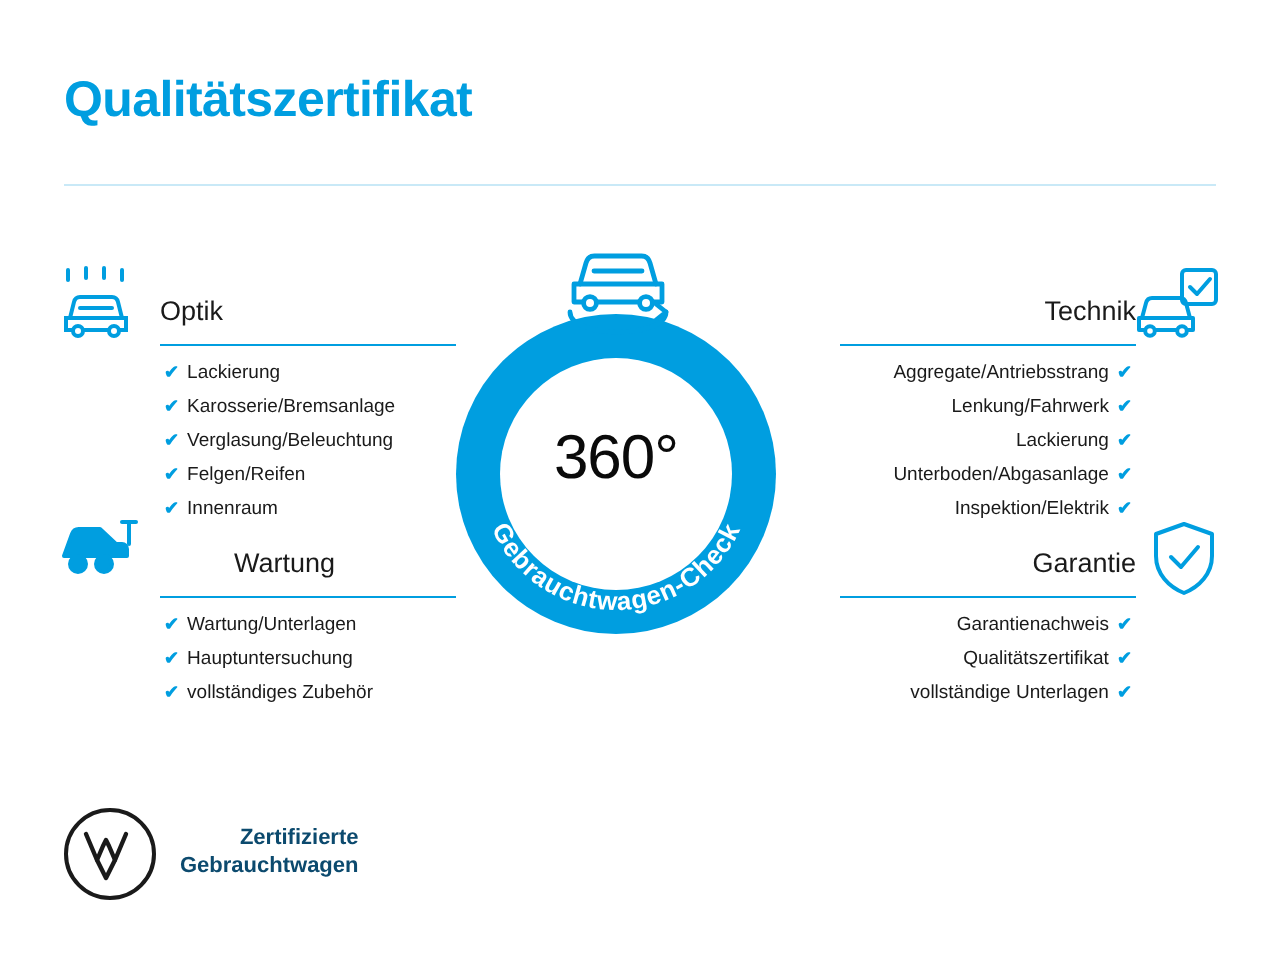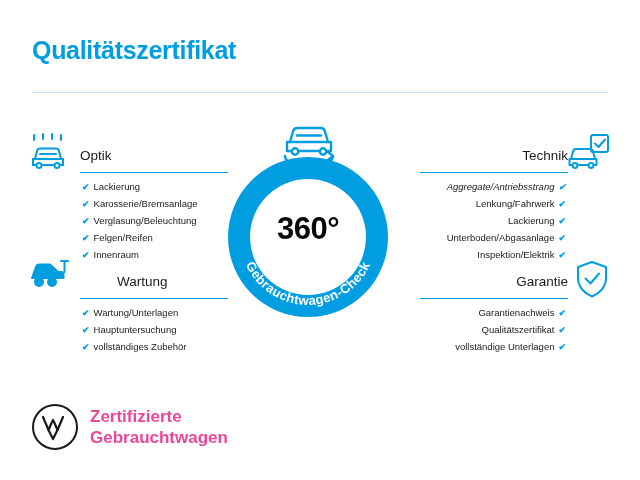--- a/index.html
+++ b/index.html
@@ -98,21 +98,21 @@
     border-radius: 50%;
     background: #ffffff;
   }
   .deg {
     position: absolute;
     left: 0;
     top: 54px;
     width: 160px;
     text-align: center;
     font-size: 31px;
-    font-weight: bold;
+    font-weight: normal;
     color: #0a0a0a;
     letter-spacing: -0.5px;
   }
   .curved-text {
     position: absolute;
     left: 0; top: 0;
     width: 160px; height: 160px;
   }
   .curved-text text {
     font-family: "Liberation Sans", sans-serif;
@@ -140,24 +140,25 @@
   .vw-logo {
     width: 42px;
     height: 42px;
     border-radius: 50%;
     border: 2px solid #1a1a1a;
     position: relative;
     flex: none;
   }
   .footer-text {
     margin-left: 12px;
-    font-size: 17px;
-    font-weight: bold;
-    color: #ec4899;
+    font-size: 11px;
+    font-weight: bold;
+    color: #0c4a6e;
     line-height: 1.25;
+    text-align: right;
   }
 </style>
 </head>
 <body>
 
 <div id="page">
 
   <div class="title">Qualitätszertifikat</div>
   <div class="title-rule"></div>
 
@@ -207,21 +208,21 @@
       <path d="M1.5 26 L28.5 26 L28.5 32 L1.5 32 Z"></path>
       <circle cx="7" cy="32.5" r="2.4" fill="#ffffff"></circle>
       <circle cx="23" cy="32.5" r="2.4" fill="#ffffff"></circle>
       <rect x="23" y="2" width="17" height="17" rx="2"></rect>
       <path d="M27 10.5 L30.5 14 L37 6.5"></path>
     </svg>
   </div>
   <div class="sec-head" style="right:72px; top:148px; text-align:right;">Technik</div>
   <div class="sec-rule" style="right:72px; top:172px; width:148px;"></div>
   <div class="right-col">
-    <div class="item" style="right:74px; top:181px;font-style:italic;"><span>Aggregate/Antriebsstrang</span><span class="tick">✔</span></div>
+    <div class="item" style="right:74px; top:181px;"><span>Aggregate/Antriebsstrang</span><span class="tick">✔</span></div>
     <div class="item" style="right:74px; top:198px;"><span>Lenkung/Fahrwerk</span><span class="tick">✔</span></div>
     <div class="item" style="right:74px; top:215px;"><span>Lackierung</span><span class="tick">✔</span></div>
     <div class="item" style="right:74px; top:232px;"><span>Unterboden/Abgasanlage</span><span class="tick">✔</span></div>
     <div class="item" style="right:74px; top:249px;"><span>Inspektion/Elektrik</span><span class="tick">✔</span></div>
   </div>
 
   <div class="icon" style="left:574px; top:260px;">
     <svg width="36" height="40" viewBox="0 0 36 40" fill="none" stroke="#009ee0" stroke-width="2" stroke-linecap="round" stroke-linejoin="round">
       <path d="M18 2 L32 7 L32 18 C32 27 25.5 33.5 18 36.5 C10.5 33.5 4 27 4 18 L4 7 Z"></path>
       <path d="M11.5 18.5 L16.5 23.5 L25 13.5"></path>

